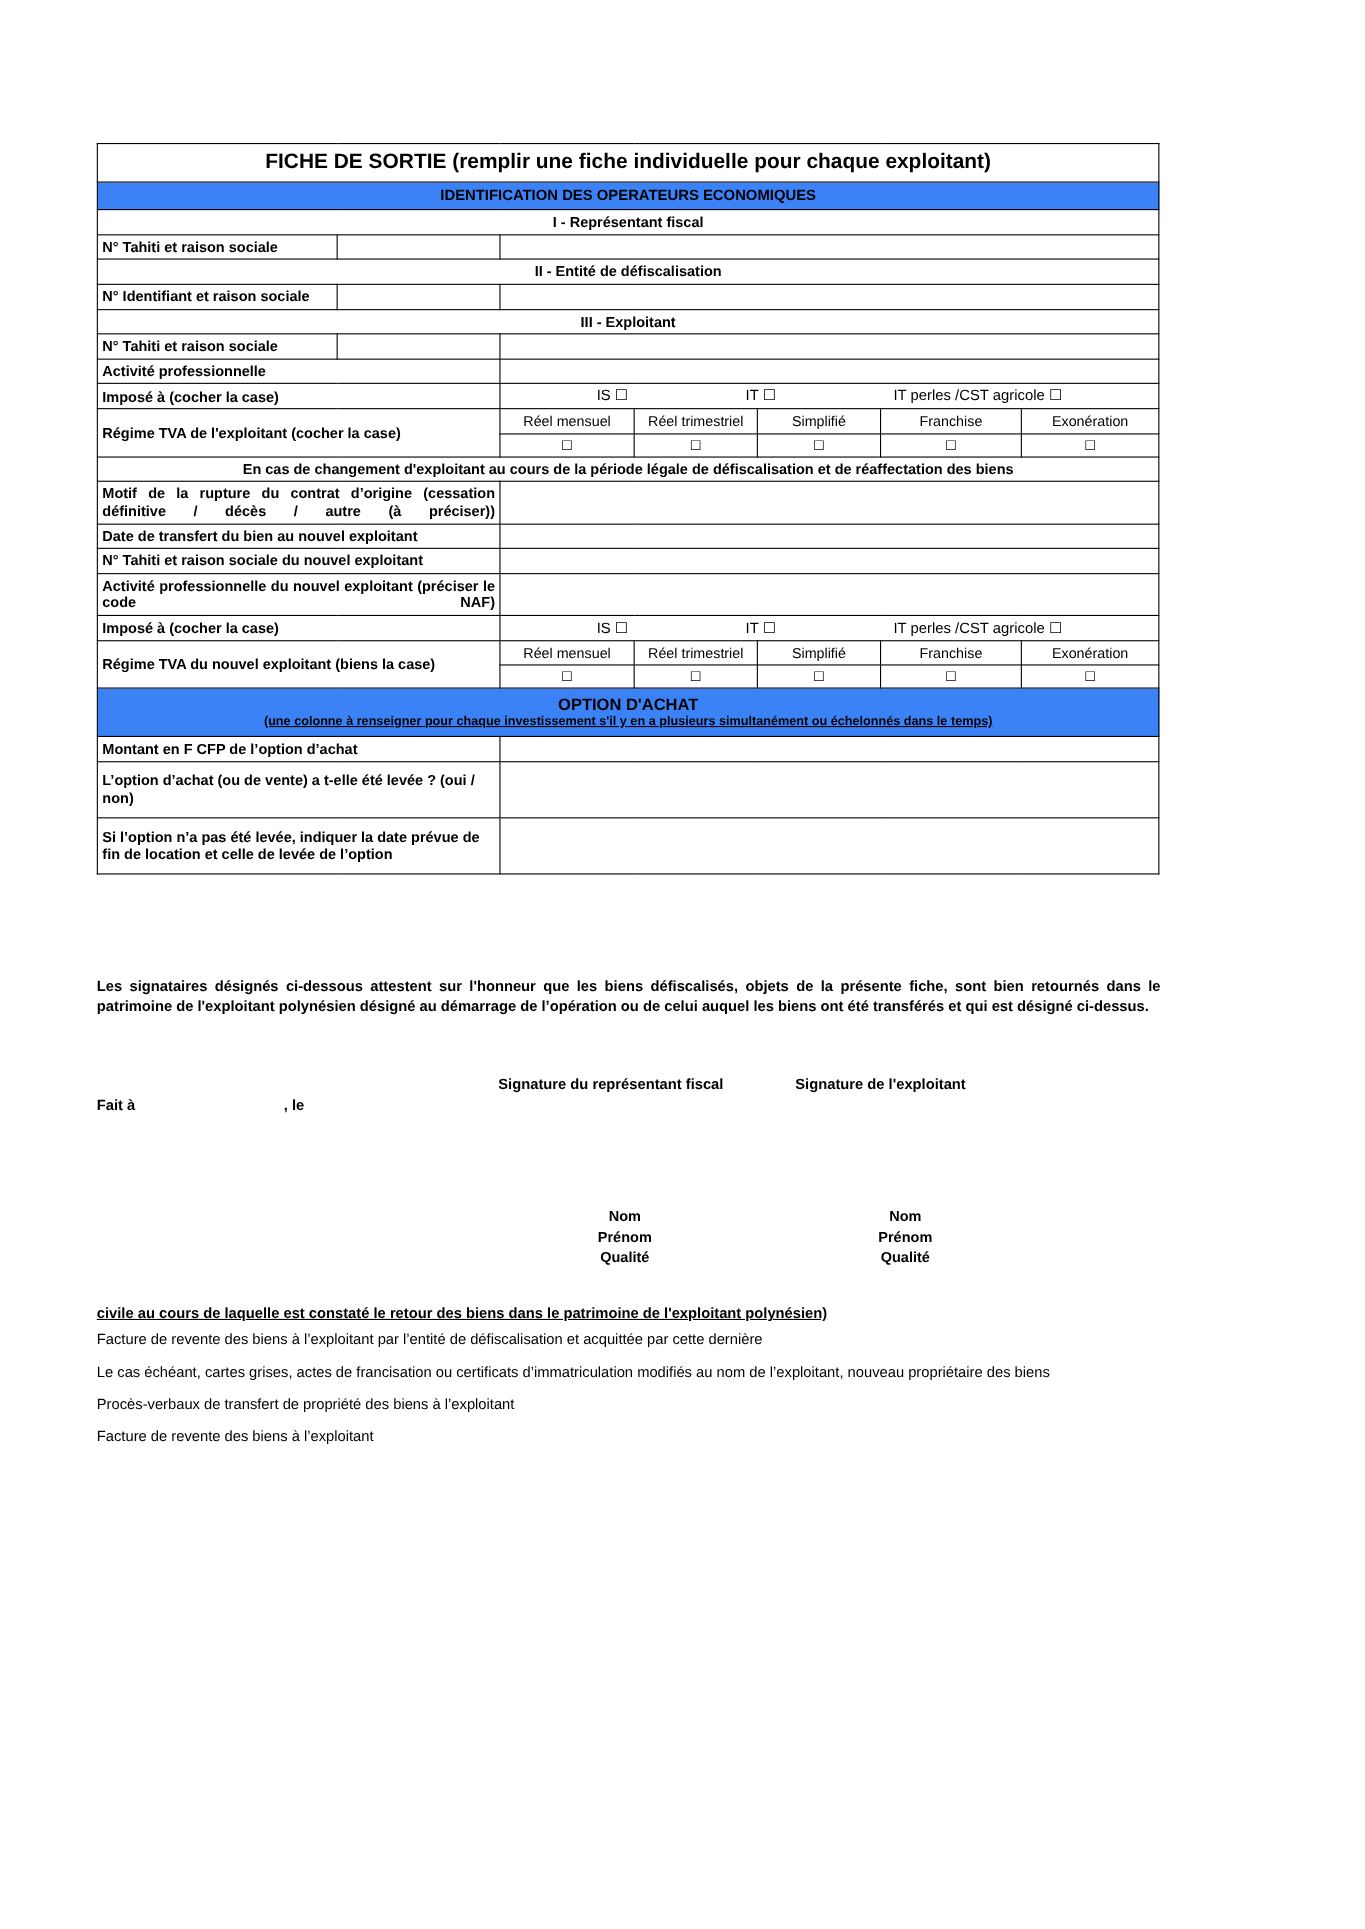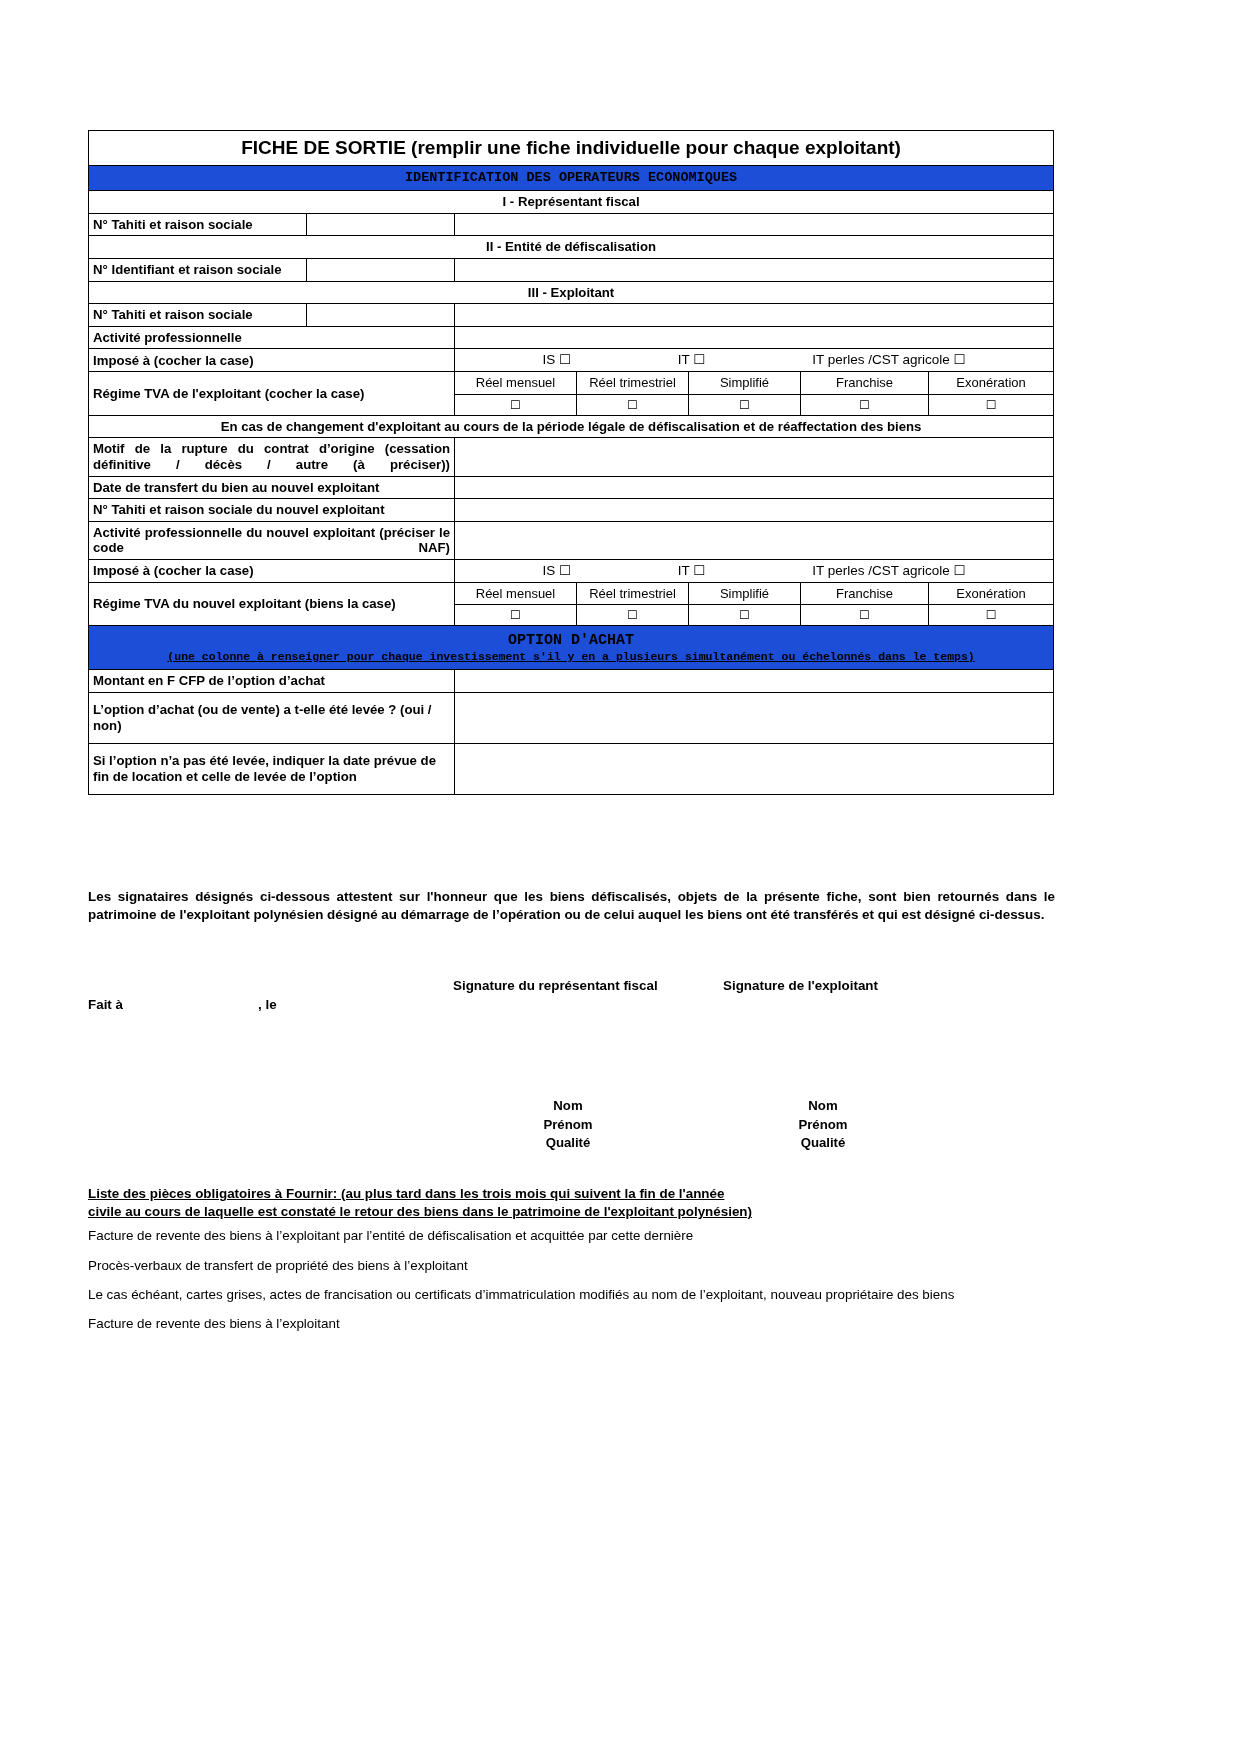--- a/index.html
+++ b/index.html
@@ -61,22 +61,21 @@
     vertical-align: middle;
     line-height: 1.18;
   }
   .title-row td {
     text-align: center;
     font-size: 19px;
     font-weight: bold;
     padding: 6px 4px;
   }
   .grey td, td.grey {
-    background: #1d4ed8;
-    font-family: Liberation Mono, monospace;
+    background: #3b82f6;
   }
   .section-hdr td {
     text-align: center;
     font-size: 13.5px;
     font-weight: bold;
     padding: 4px;
   }
   .center { text-align: center; }
   .label-cell { text-align: left; }
   .fill-cell { background: #ffffff; }
@@ -357,22 +356,21 @@
     </div>
     <div class="block b2">
       <div>Nom</div>
       <div>Prénom</div>
       <div>Qualité</div>
     </div>
   </div>
 
   <div class="pieces">
     <div class="head">
-      <div>Liste des pièces obligatoires à Fournir: (au plus tard dans les trois mois qui suivent la fin de l'année</div>
       <div>civile au cours de laquelle est constaté le retour des biens dans le patrimoine de l'exploitant polynésien)</div>
     </div>
     <div class="item">Facture de revente des biens à l’exploitant par l’entité de défiscalisation et acquittée par cette dernière</div>
+    <div class="item">Le cas échéant, cartes grises, actes de francisation ou certificats d’immatriculation modifiés au nom de l’exploitant, nouveau propriétaire des biens</div>
     <div class="item">Procès-verbaux de transfert de propriété des biens à l’exploitant</div>
-    <div class="item">Le cas échéant, cartes grises, actes de francisation ou certificats d’immatriculation modifiés au nom de l’exploitant, nouveau propriétaire des biens</div>
     <div class="item">Facture de revente des biens à l’exploitant</div>
   </div>
 
 </div>
 
 </body></html>

